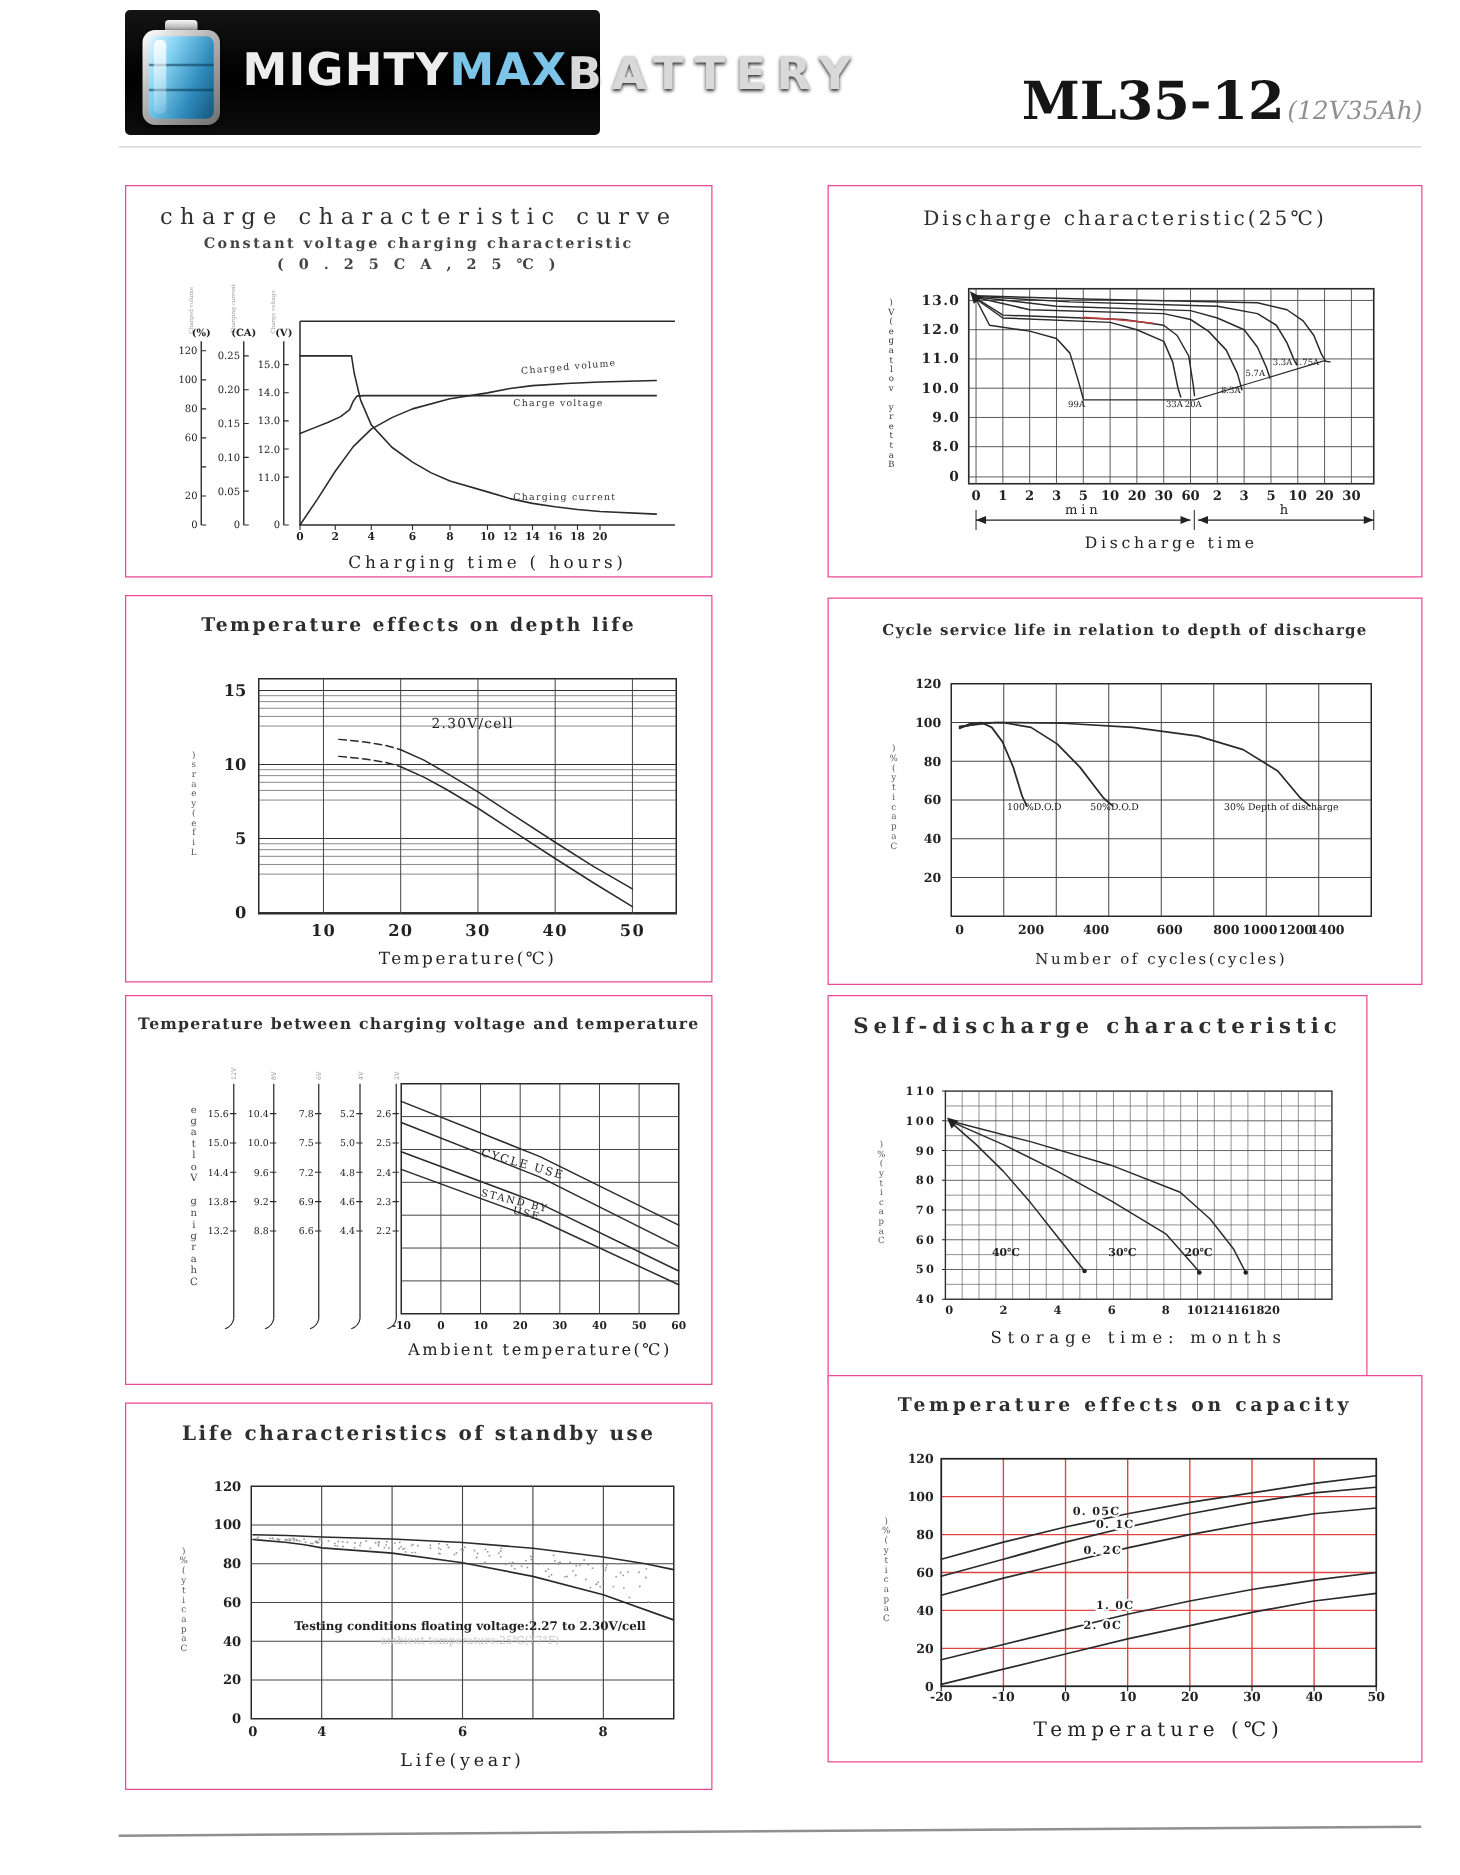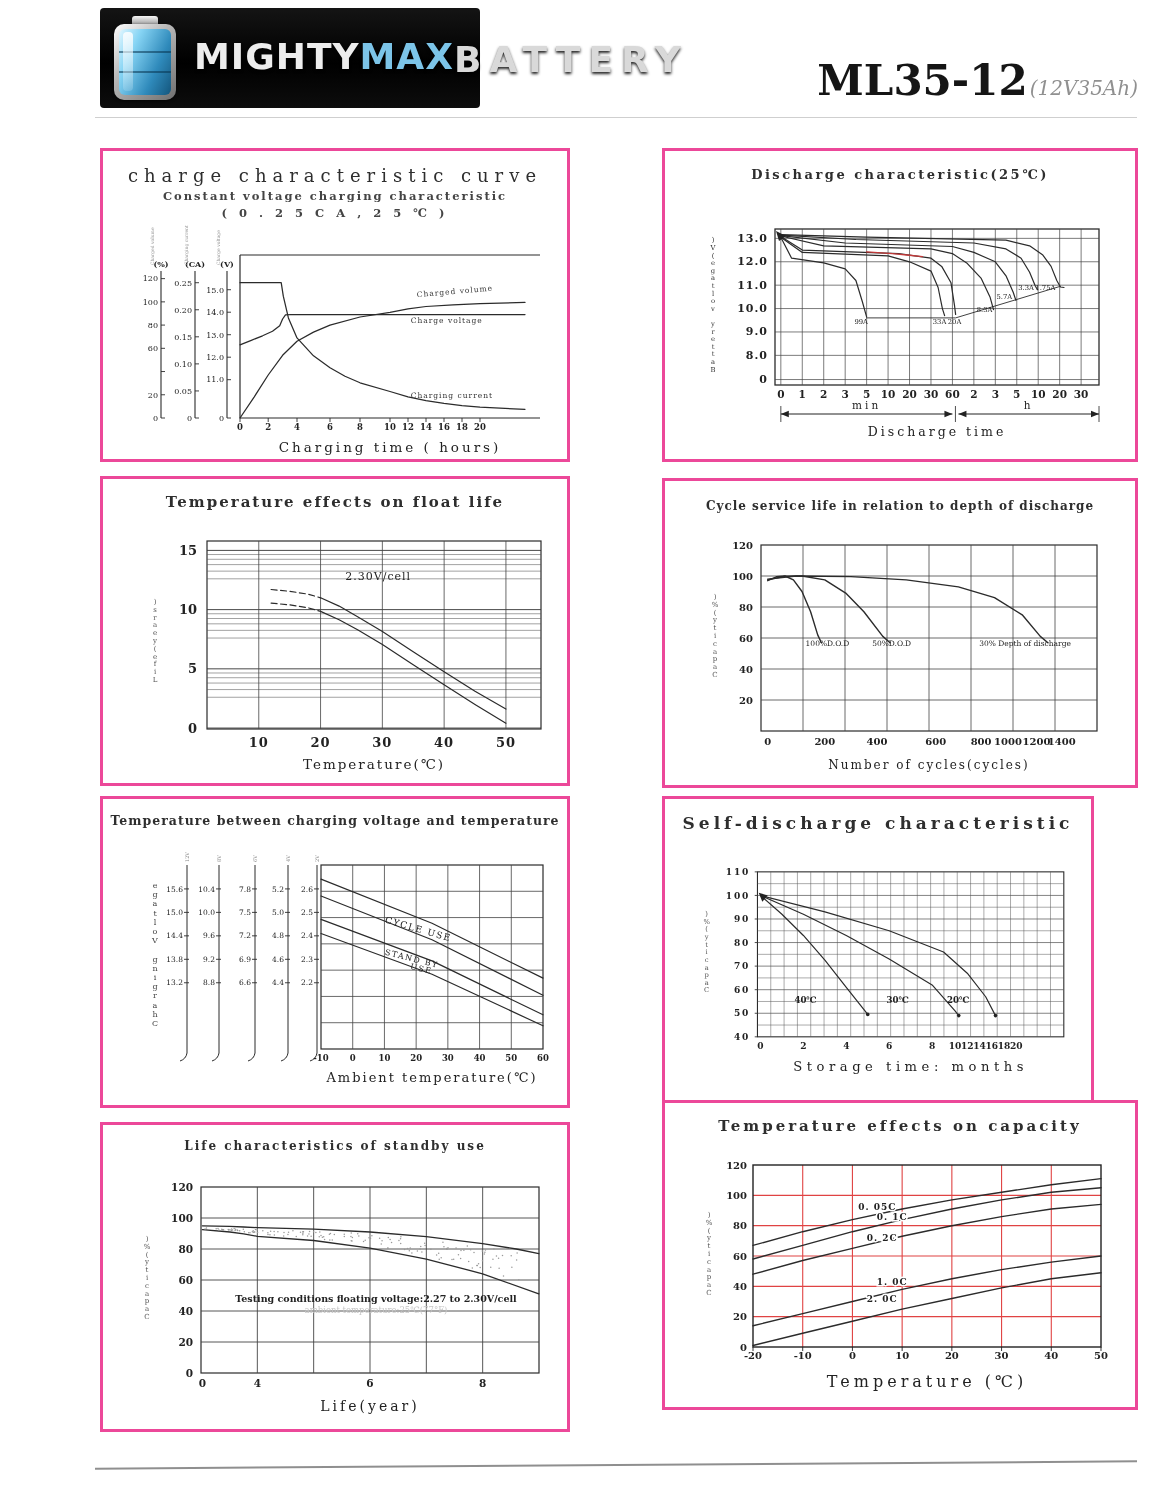--- a/index.html
+++ b/index.html
@@ -19,41 +19,41 @@
   .logo-text{display:flex;flex-direction:row;line-height:1;}
   .l1,.l2{font-family:"DejaVu Sans",sans-serif;font-weight:bold;}
   .l1{font-size:36px;letter-spacing:1px;color:#ededed;text-shadow:0 2px 3px rgba(0,0,0,.85);}
   .l1 .max{color:#7cc4e8;}
   .l2{font-size:36px;letter-spacing:8px;color:#d9d9d9;margin-top:3px;text-shadow:0 2px 3px rgba(0,0,0,.85);}
   
   .model{position:absolute;top:56px;right:30px;display:flex;align-items:baseline;}
   .model .mn{font-size:42px;font-weight:bold;color:#151515;font-family:"DejaVu Serif",serif;}
   .model .ms{font-size:20px;font-style:italic;color:#909090;margin-left:2px;font-family:"DejaVu Serif",serif;}
   
-  .panel{position:absolute;background:#fff;border:3px solid #ec4899;box-sizing:border-box;}
+  .panel{position:absolute;background:#fff;border:1px solid #ec4899;box-sizing:border-box;}
   .panel svg{position:absolute;left:0;bottom:2px;width:100%;display:block;}
   svg text{font-family:"DejaVu Serif",serif;}
   .pt{text-align:center;color:#2e2e2e;font-family:"DejaVu Serif",serif;}
   .sub{text-align:center;font-size:11.5px;font-weight:bold;letter-spacing:2px;color:#444;margin-top:3px;}
   .sub2{letter-spacing:4px;}
   #p1{left:100px;top:148px;width:470px;height:314px;}
   #p2{left:662px;top:148px;width:476px;height:314px;}
   #p3{left:100px;top:476px;width:470px;height:310px;}
   #p4{left:662px;top:478px;width:476px;height:310px;}
   #p5{left:100px;top:796px;width:470px;height:312px;}
   #p6{left:662px;top:796px;width:432px;height:312px;}
   #p7{left:100px;top:1122px;width:470px;height:310px;}
   #p8{left:662px;top:1100px;width:476px;height:310px;}
   #p1 .pt{font-size:18px;letter-spacing:6px;margin-top:14px;font-weight:500;}
-  #p2 .pt{font-size:13px;letter-spacing:2.5px;margin-top:16px;font-weight:700;}
+  #p2 .pt{font-size:16px;letter-spacing:2.5px;margin-top:16px;font-weight:400;}
   #p3 .pt{font-size:15px;letter-spacing:2px;margin-top:14px;font-weight:700;}
   #p4 .pt{font-size:12px;letter-spacing:1px;margin-top:18px;font-weight:700;}
   #p5 .pt{font-size:12.5px;letter-spacing:1px;margin-top:14px;font-weight:700;}
   #p6 .pt{font-size:17px;letter-spacing:4px;margin-top:14px;font-weight:600;}
-  #p7 .pt{font-size:12px;letter-spacing:2px;margin-top:14px;font-weight:700;}
+  #p7 .pt{font-size:16px;letter-spacing:2px;margin-top:14px;font-weight:700;}
   #p8 .pt{font-size:15px;letter-spacing:3px;margin-top:14px;font-weight:700;}
   #p1 svg{height:232px;} #p2 svg{height:240px;} #p3 svg{height:248px;} #p4 svg{height:252px;}
   #p5 svg{height:254px;} #p6 svg{height:252px;} #p7 svg{height:252px;} #p8 svg{height:252px;}
 </style>
 </head>
 <body>
 
 <div class="page">
 
   <div class="logo">
@@ -258,21 +258,21 @@
         <text x="48" y="116.6" font-size="6.8" fill="#333" text-anchor="middle">r</text>
         <text x="48" y="124.2" font-size="6.8" fill="#333" text-anchor="middle">e</text>
         <text x="48" y="131.8" font-size="6.8" fill="#333" text-anchor="middle">t</text>
         <text x="48" y="139.4" font-size="6.8" fill="#333" text-anchor="middle">t</text>
         <text x="48" y="147" font-size="6.8" fill="#333" text-anchor="middle">a</text>
         <text x="48" y="154.6" font-size="6.8" fill="#333" text-anchor="middle">B</text>
       </svg>
   </div>
 
   <div class="panel" id="p3">
-    <div class="pt">Temperature effects on float life</div>
+    <div class="pt">Temperature effects on depth life</div>
     <svg viewBox="0 0 464 248">
         <rect x="104" y="8" width="334" height="188" fill="none" stroke="#2b2b2b" stroke-width="1.2"></rect>
         <line x1="104" y1="17.4" x2="438" y2="17.4" stroke="#333" stroke-width="0.9"></line>
         <text x="94" y="21.9" font-size="13" fill="#222" text-anchor="end" font-weight="bold" font-family="DejaVu Sans,sans-serif">15</text>
         <line x1="104" y1="21.5454" x2="438" y2="21.5454" stroke="#555" stroke-width="0.55"></line>
         <line x1="104" y1="26.283" x2="438" y2="26.283" stroke="#555" stroke-width="0.55"></line>
         <line x1="104" y1="31.612799999999996" x2="438" y2="31.612799999999996" stroke="#555" stroke-width="0.55"></line>
         <line x1="104" y1="38.127" x2="438" y2="38.127" stroke="#555" stroke-width="0.55"></line>
         <line x1="104" y1="45.8256" x2="438" y2="45.8256" stroke="#555" stroke-width="0.55"></line>
         <line x1="104" y1="76.62" x2="438" y2="76.62" stroke="#333" stroke-width="0.9"></line>

